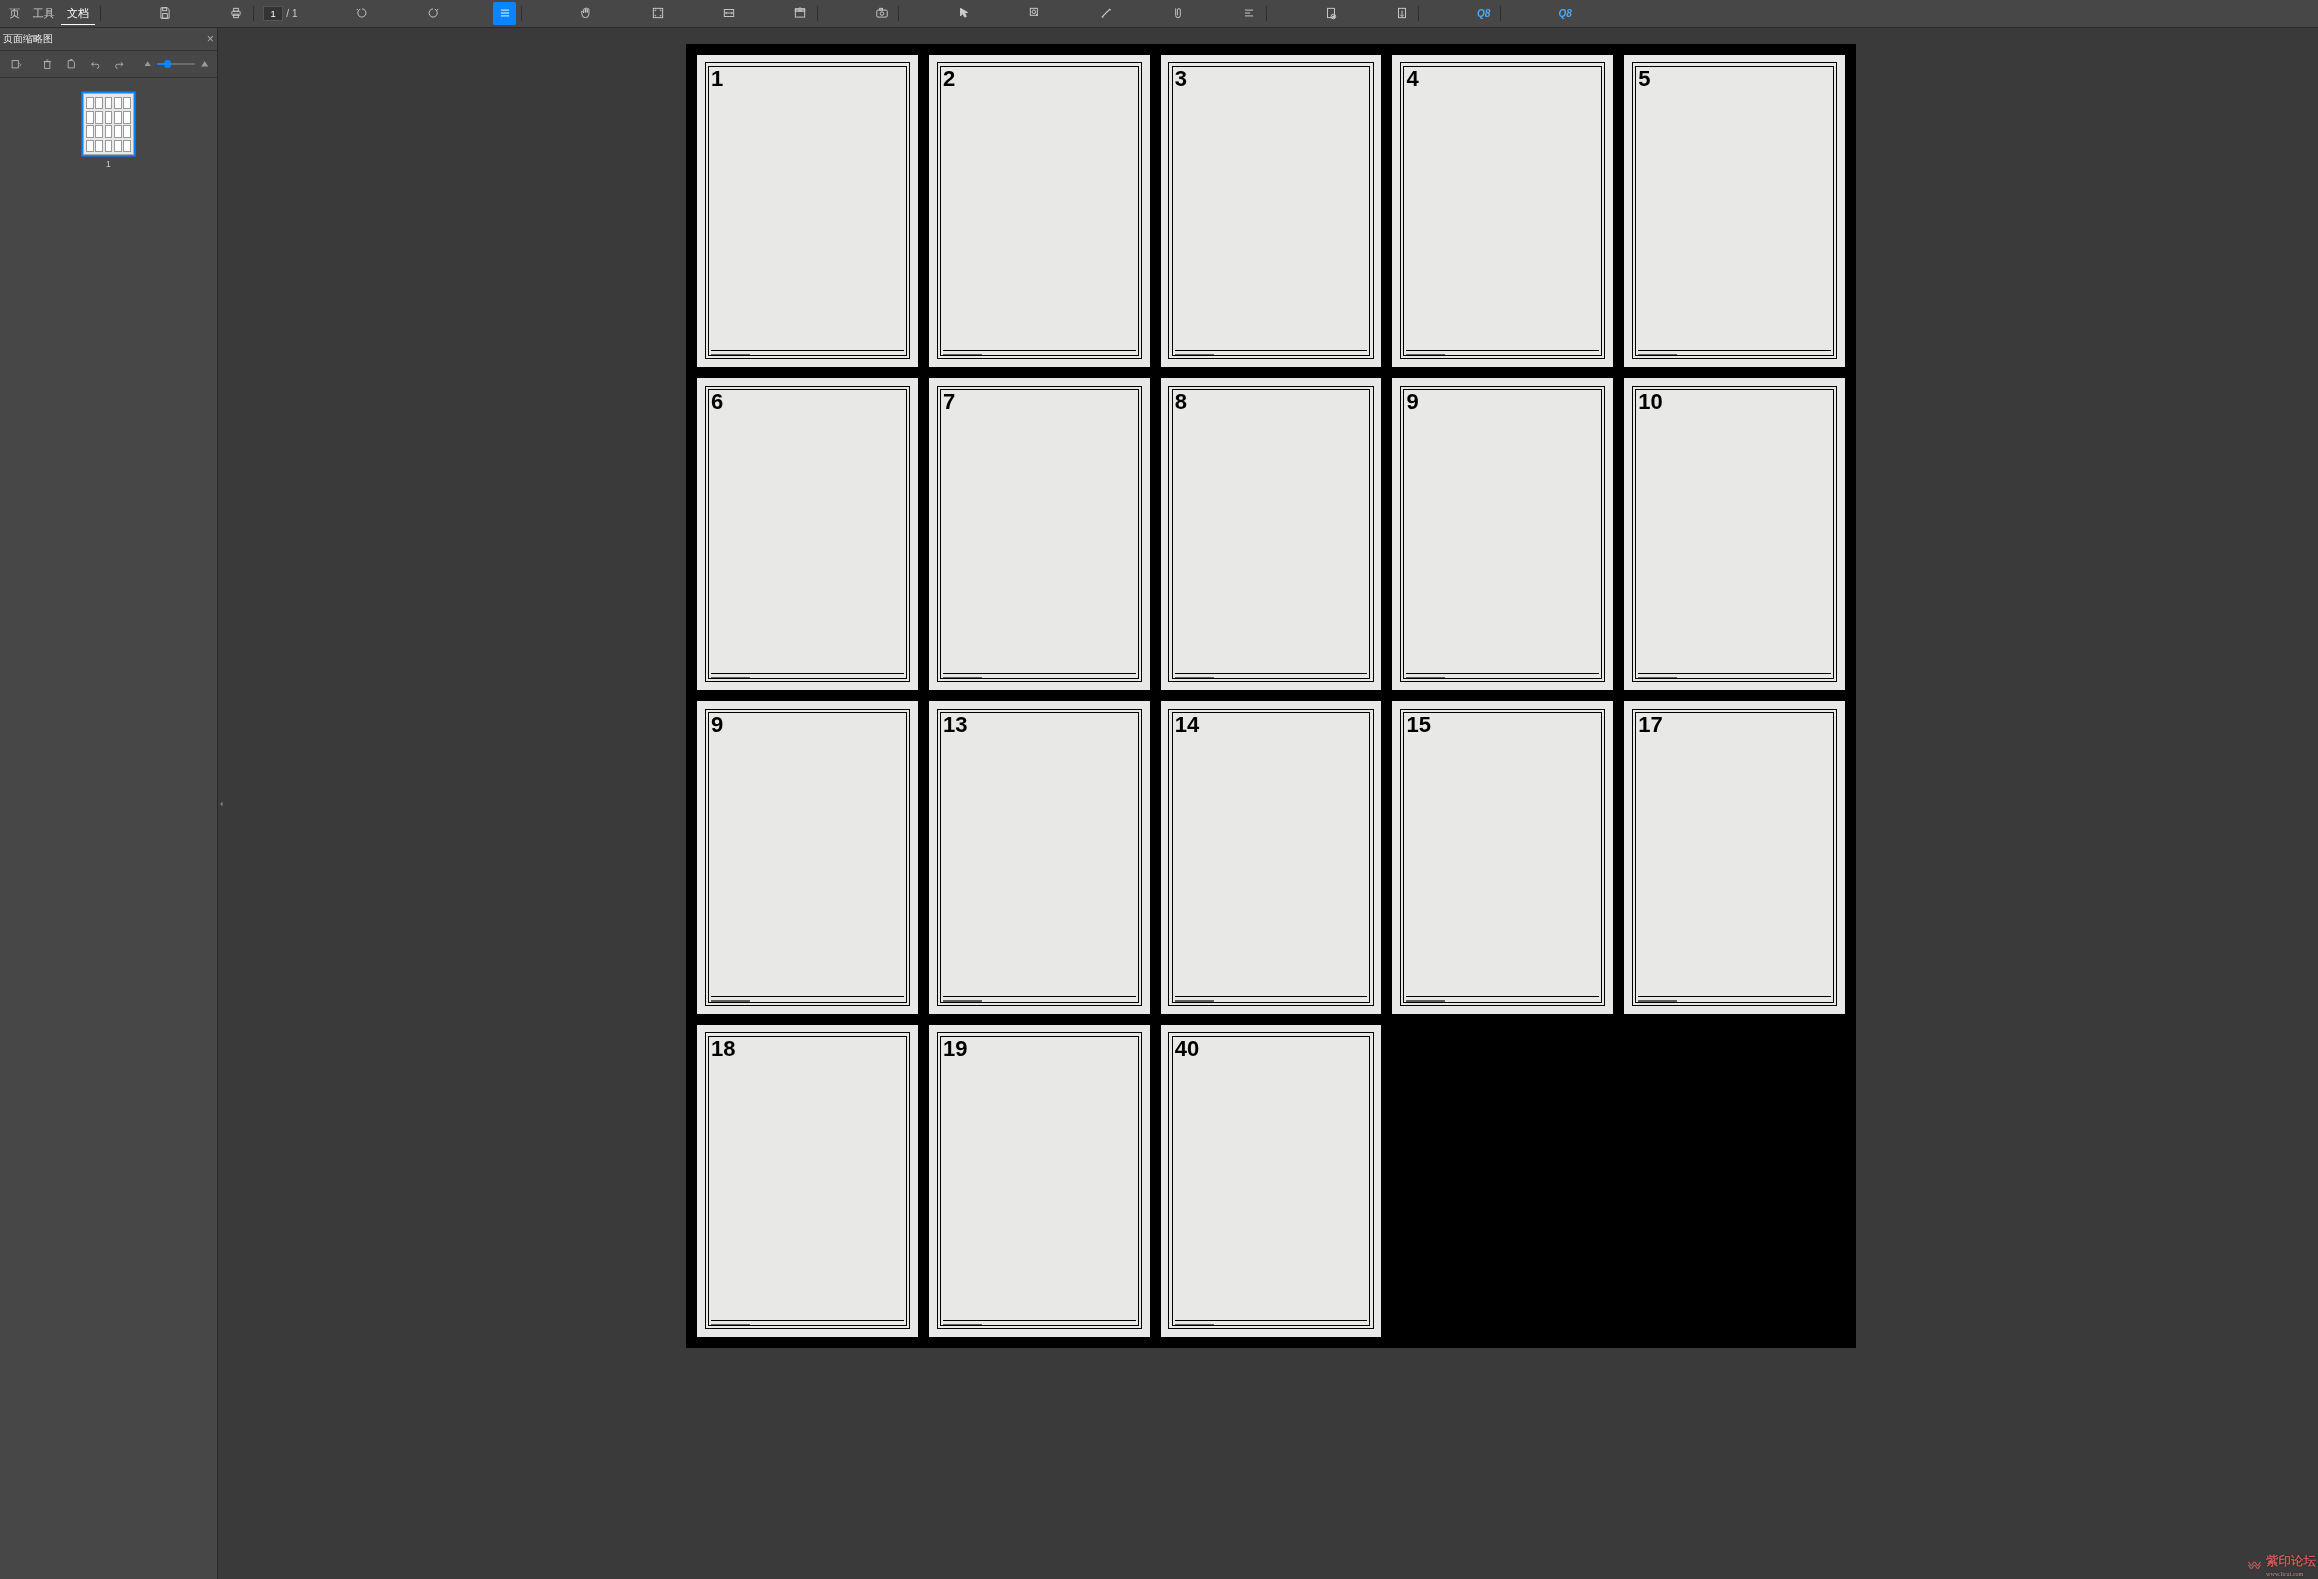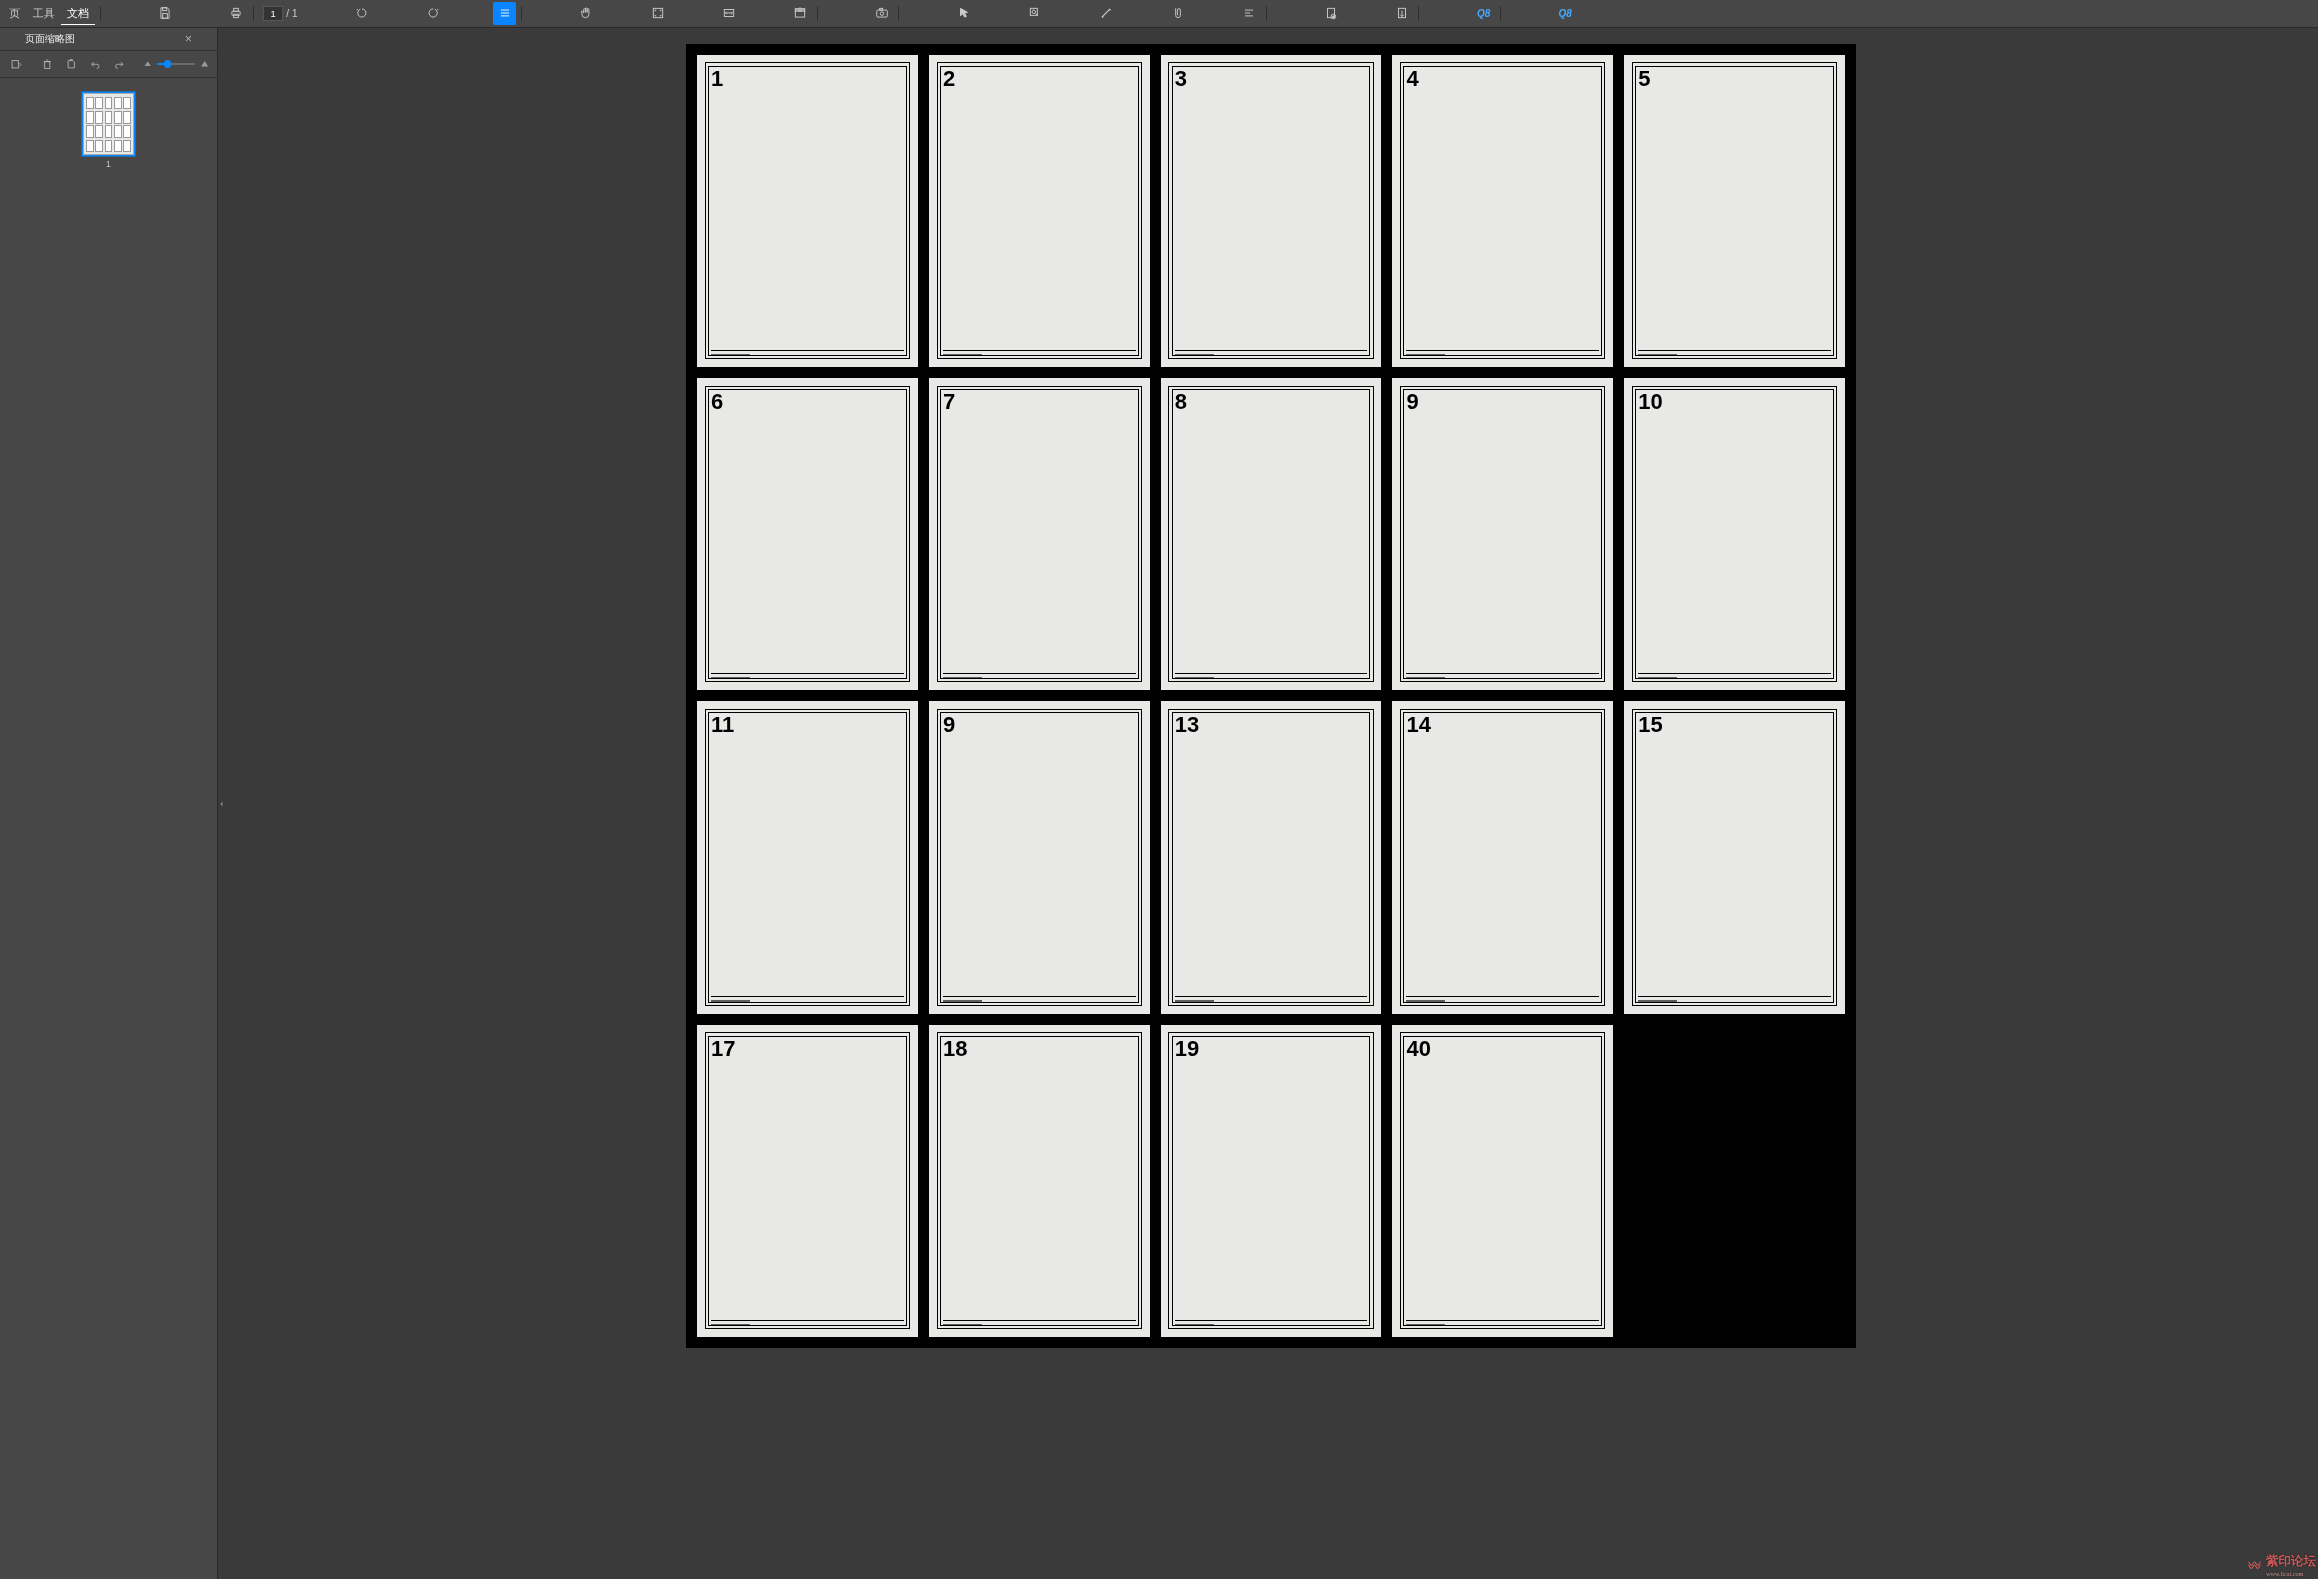--- a/index.html
+++ b/index.html
@@ -70,21 +70,21 @@
 .sidebar {
   width: 218px;
   background: #474747;
   display: flex;
   flex-direction: column;
   border-right: 0.8px solid #2a2a2a;
 }
 .panel-tab {
   height: 23.4px;
   display: flex; align-items: center; justify-content: space-between;
-  padding: 0 25px;
+  padding: 0 3px;
   background: #474747;
   border-bottom: 0.8px solid #333;
   font-size: 10px; color: #eee;
 }
 .panel-tab .close { cursor: pointer; color: #aaa; font-size: 12.5px; }
 
 .panel-toolbar {
   height: 26.5px;
   display: flex; align-items: center; gap: 7.8px;
   padding: 0 7.8px;
@@ -522,26 +522,20 @@
         </div>
         <div class="card">
           <div class="card-inner"></div>
           <div class="card-inner2"></div>
           <div class="card-num">10</div>
           <div class="card-footer"></div>
         </div>
         <div class="card">
           <div class="card-inner"></div>
           <div class="card-inner2"></div>
-          <div class="card-num">11</div>
-          <div class="card-footer"></div>
-        </div>
-        <div class="card">
-          <div class="card-inner"></div>
-          <div class="card-inner2"></div>
           <div class="card-num">9</div>
           <div class="card-footer"></div>
         </div>
         <div class="card">
           <div class="card-inner"></div>
           <div class="card-inner2"></div>
           <div class="card-num">13</div>
           <div class="card-footer"></div>
         </div>
         <div class="card">

